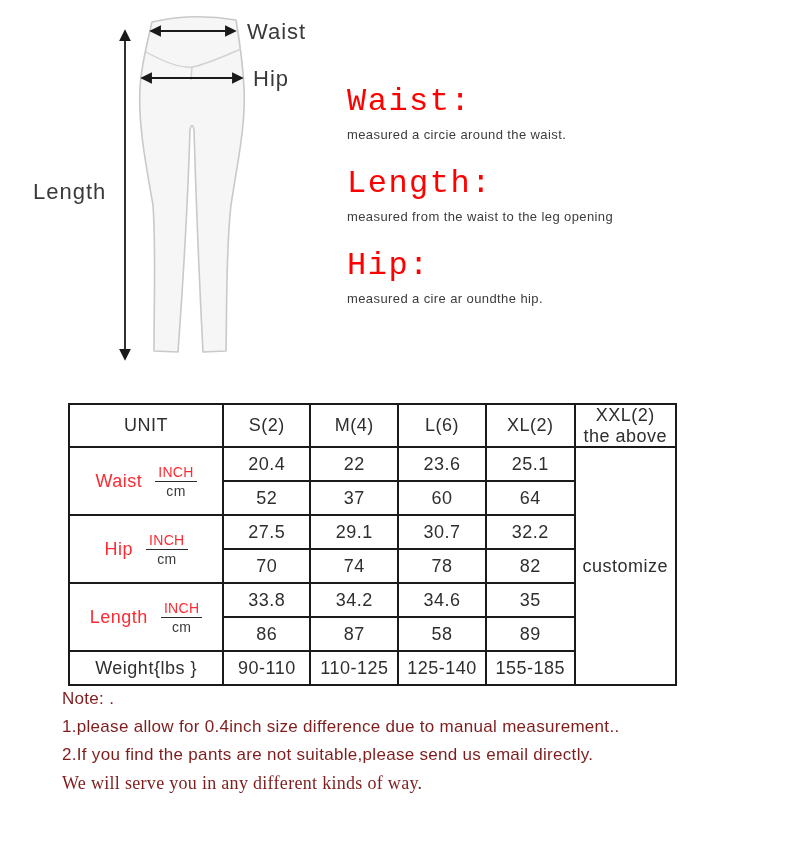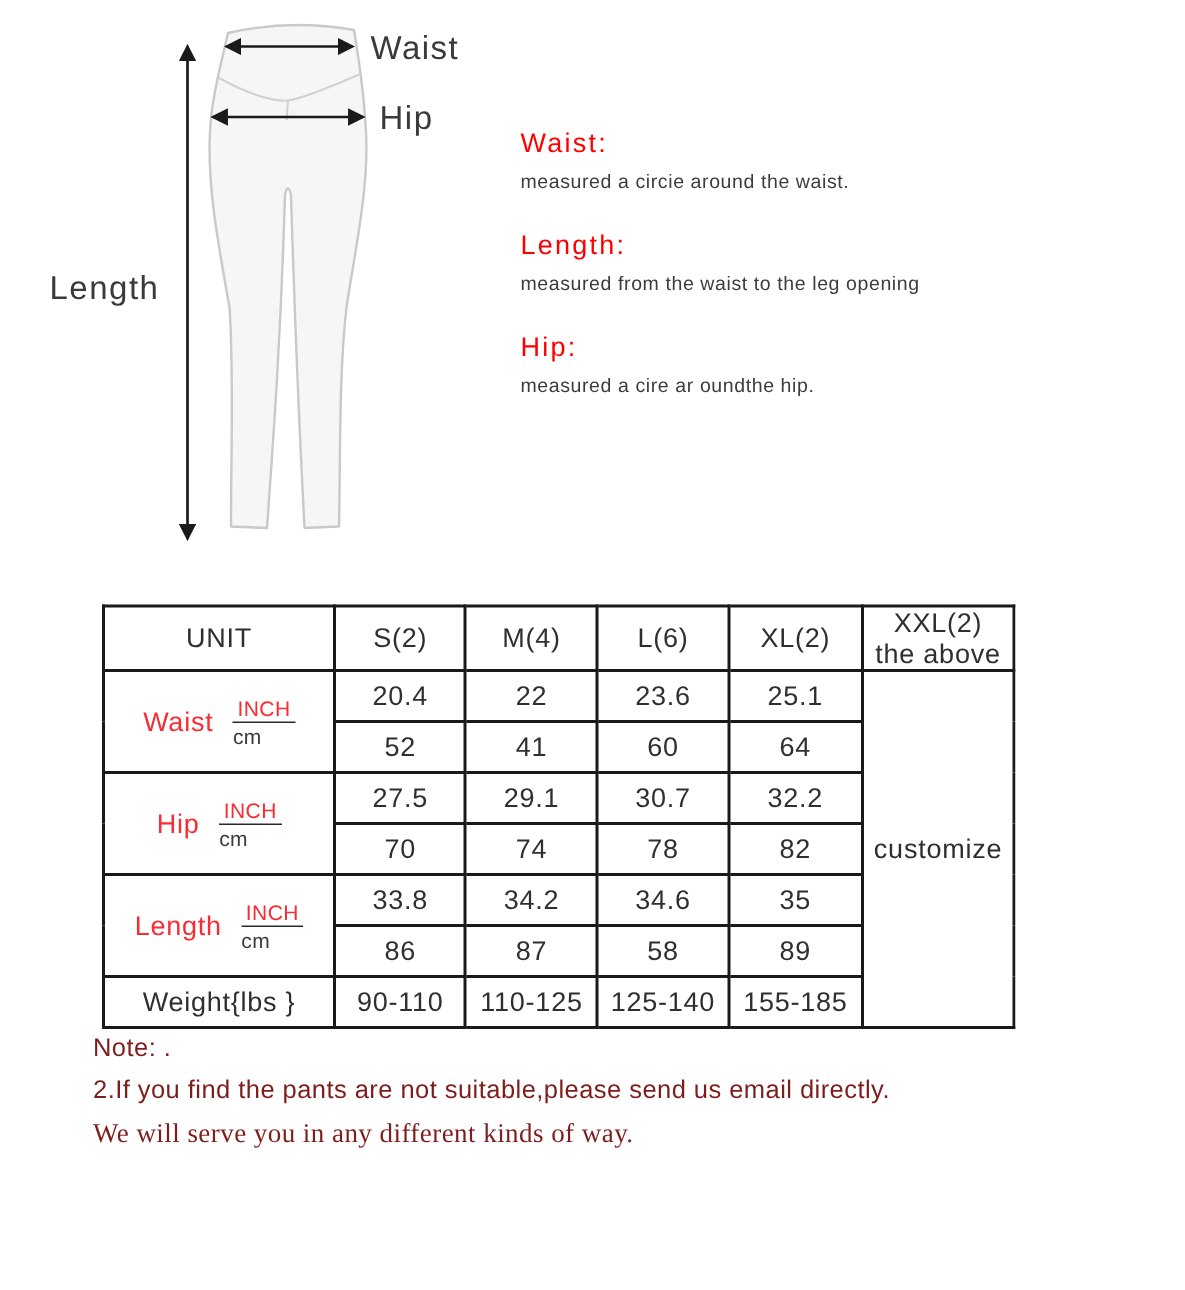--- a/index.html
+++ b/index.html
@@ -16,21 +16,21 @@
   
   .diagram-svg { position: absolute; left: 0; top: 0; }
   .legging-body { fill: #f6f6f6; stroke: #c9c9c9; stroke-width: 1.6; stroke-linejoin: round; }
   .legging-seam { fill: none; stroke: #d2d2d2; stroke-width: 1.4; }
   .measure-line { stroke: #1a1a1a; stroke-width: 1.8; }
   .diagram-label { font-family: "Liberation Sans", sans-serif; font-size: 22px; fill: #3a3a3a; letter-spacing: 1px; }
 
   
   .defs { position: absolute; left: 347px; top: 86px; width: 430px; }
   .def-block { margin-bottom: 27px; }
-  .def-term { color: #fe0000; font-size: 18px; line-height: 1; letter-spacing: 1.5px; }
+  .def-term { color: #fe0000; font-size: 32px; line-height: 1; letter-spacing: 1.5px; font-family: Liberation Mono, monospace; }
   .def-desc { color: #3c3c3c; font-size: 13px; line-height: 1; margin-top: 10px; letter-spacing: 0.4px; }
 
   
   .size-table {
     position: absolute; left: 68px; top: 403px;
     border-collapse: collapse; table-layout: fixed;
     font-family: "Liberation Sans", sans-serif;
     padding-left: 16px;
   }
   .size-table th, .size-table td {
@@ -42,21 +42,21 @@
     overflow: hidden;
   }
   .size-table thead tr { height: 35px; }
   .size-table tbody tr { height: 34px; }
   .col-unit { width: 162px; } .col-size { width: 97px; } .col-xxl { width: 104px; }
   .xxl-header { font-size: 15px; line-height: 1.15; }
   .red-val { color: #fb2b33; }
   .customize-cell { color: #fb3949; font-size: 20px; letter-spacing: 0.5px; }
   .label-wrap { display: flex; align-items: center; justify-content: center; gap: 13px; }
   .row-label { color: #fb2b33; font-size: 18px; }
-  .frac { display: inline-block; text-align: left; font-size: 14px; line-height: 1.15; letter-spacing: 0.3px; }
+  .frac { display: inline-block; text-align: center; font-size: 14px; line-height: 1.15; letter-spacing: 0.3px; }
   .frac-top { color: #fb2b33; padding: 0 3px 1px 3px; }
   .frac-bottom { color: #3a3a3a; border-top: 1.5px solid #2a2a2a; padding-top: 1px; }
   .weight-label { color: #fb2b33; font-size: 18px; }
 
   
   .notes { position: absolute; left: 62px; top: 685px; width: 680px; font-size: 17px; color: #7f1d1d; }
   .notes div { line-height: 28px; letter-spacing: 0.3px; }
   .note-serif { font-family: "Liberation Serif", serif; font-size: 18px; letter-spacing: 0.6px; }
 </style>
 </head>
@@ -146,21 +146,21 @@
           </div>
         </td>
         <td class="red-val">20.4</td>
         <td class="red-val">22</td>
         <td class="red-val">23.6</td>
         <td class="red-val">25.1</td>
         <td rowspan="7" class="customize-cell">customize</td>
       </tr>
       <tr>
         <td>52</td>
-        <td>41</td>
+        <td>37</td>
         <td>60</td>
         <td>64</td>
       </tr>
       <tr>
         <td rowspan="2">
           <div class="label-wrap">
             <span class="row-label">Hip</span>
             <span class="frac">
               <span class="frac-top" style="display:block">INCH</span>
               <span class="frac-bottom" style="display:block">cm</span>
@@ -204,17 +204,18 @@
         <td>90-110</td>
         <td>110-125</td>
         <td>125-140</td>
         <td>155-185</td>
       </tr>
     </tbody>
   </table>
 
   <div class="notes">
     <div>Note: .</div>
+    <div>1.please allow for 0.4inch size difference due to manual measurement..</div>
     <div>2.If you find the pants are not suitable,please send us email directly.</div>
     <div class="note-serif">We will serve you in any different kinds of way.</div>
   </div>
 
 </div>
 
 </body></html>

